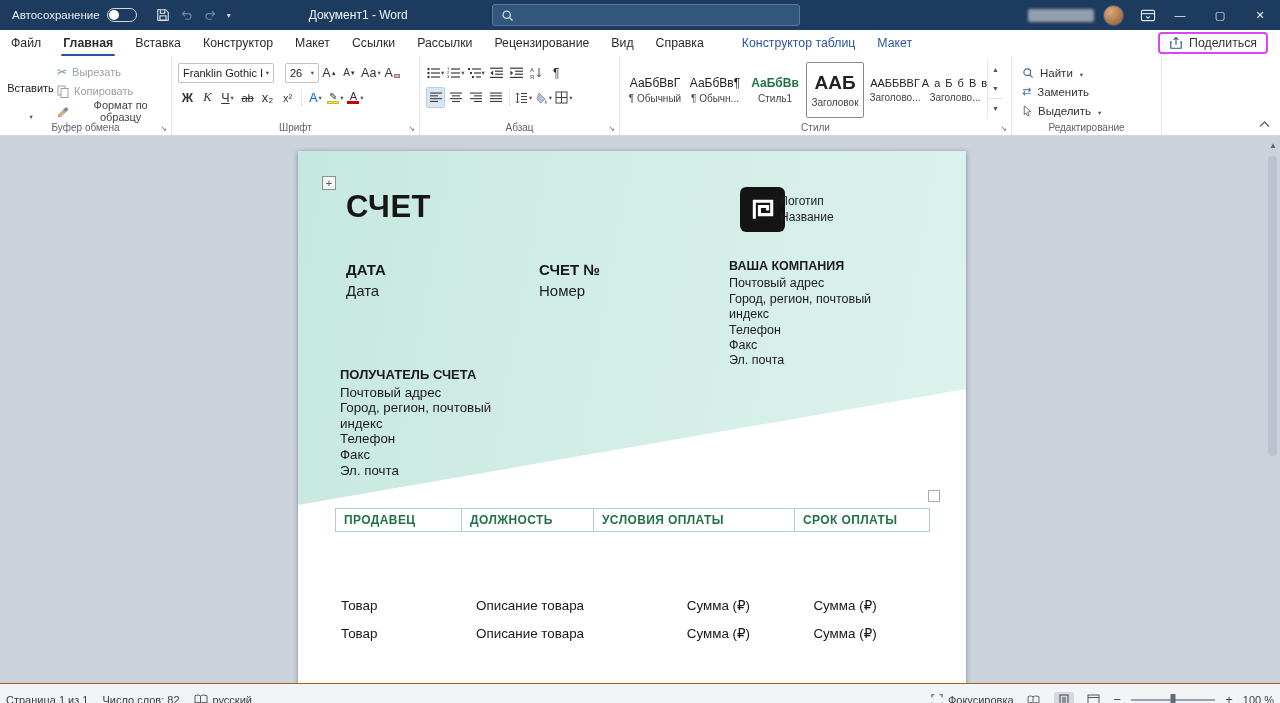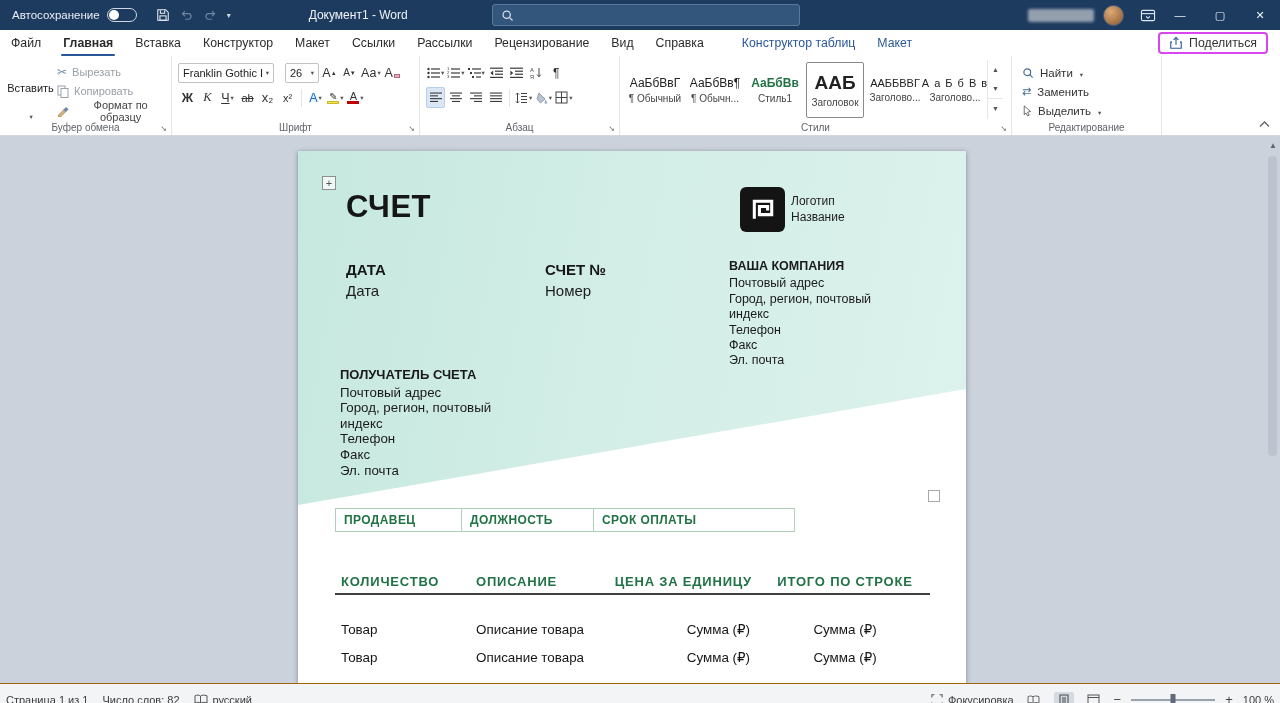--- a/index.html
+++ b/index.html
@@ -83,21 +83,21 @@
   .ribbon-collapse{position:absolute;right:10px;bottom:4px;cursor:pointer}
 
   
   .docarea{height:547px;position:relative;background:#cbd2dc;overflow:hidden}
   .page{position:absolute;left:298px;top:15px;width:668px;height:600px;background:#fff;box-shadow:0 1px 5px rgba(0,0,0,.35);overflow:hidden}
   .teal{position:absolute;left:0;top:0;width:100%;height:360px;background:linear-gradient(100deg,#c6e8df 0%,#d3eee7 50%,#ddf2ec 100%);clip-path:polygon(0 0,100% 0,100% 238px,0 354px)}
   .page *{position:relative}
   .move-handle{position:absolute;left:24px;top:25px;width:14px;height:14px;border:1px solid #8f8f8f;background:rgba(255,255,255,.7);color:#555;font-size:11px;line-height:12px;text-align:center;cursor:move}
   .inv-title{position:absolute;left:48px;top:38px;font-size:31px;font-weight:bold;color:#161616;letter-spacing:.5px}
   .logo{position:absolute;left:442px;top:36px}
-  .logo-text{position:absolute;left:493px;top:43px;font-size:12px;line-height:15.5px;color:#1d1d1d}
+  .logo-text{position:absolute;left:482px;top:43px;font-size:12px;line-height:15.5px;color:#1d1d1d}
   .fieldblock{position:absolute}
   .fieldblock .flabel{font-weight:bold;font-size:15px;color:#161616}
   .fieldblock .fvalue{font-size:15px;color:#1d1d1d;margin-top:4px}
   .addr{position:absolute;width:178px;font-size:12.5px;line-height:15.4px;color:#1a1a1a}
   .addr .alabel{font-weight:bold;font-size:12.5px;margin-bottom:2px}
   .addr.billto{font-size:13.3px;line-height:15.6px}
   .addr.billto .alabel{font-size:13px}
   .resize-handle{position:absolute;left:630px;top:339px;width:12px;height:12px;background:#fff;border:1px solid #a9a9a9}
   .info-table{position:absolute;left:37px;top:357px;width:595px}
   .info-head{display:grid;grid-template-columns:127px 132px 201px 135px}
@@ -513,21 +513,21 @@
     </div>
     <div class="logo-text">
       <div>Логотип</div>
       <div>Название</div>
     </div>
 
     <div class="fieldblock" style="left:48px;top:110px">
       <div class="flabel">ДАТА</div>
       <div class="fvalue">Дата</div>
     </div>
-    <div class="fieldblock" style="left:247px;top:110px">
+    <div class="fieldblock" style="left:241px;top:110px">
       <div class="flabel">СЧЕТ №</div>
       <div class="fvalue">Номер</div>
     </div>
 
     <div class="addr" style="left:431px;top:108px">
       <div class="alabel">ВАША КОМПАНИЯ</div>
       <div>Почтовый адрес</div>
       <div>Город, регион, почтовый индекс</div>
       <div>Телефон</div>
       <div>Факс</div>
@@ -542,31 +542,26 @@
       <div>Факс</div>
       <div>Эл. почта</div>
     </div>
 
     <span class="resize-handle"></span>
 
     <div class="info-table">
       <div class="info-head">
         <div class="cell">ПРОДАВЕЦ</div>
         <div class="cell">ДОЛЖНОСТЬ</div>
+        <div class="cell">УСЛОВИЯ ОПЛАТЫ</div>
         <div class="cell">СРОК ОПЛАТЫ</div>
       </div>
     </div>
 
     <div class="items-table">
-      <div class="items-head">
-        <div class="cell">КОЛИЧЕСТВО</div>
-        <div class="cell">ОПИСАНИЕ</div>
-        <div class="cell r">ЦЕНА ЗА ЕДИНИЦУ</div>
-        <div class="cell c">ИТОГО ПО СТРОКЕ</div>
-      </div>
       <div class="items-rows">
         <div class="items-row">
           <div class="cell">Товар</div>
           <div class="cell">Описание товара</div>
           <div class="cell r">Сумма (₽)</div>
           <div class="cell c">Сумма (₽)</div>
         </div>
         <div class="items-row">
           <div class="cell">Товар</div>
           <div class="cell">Описание товара</div>

